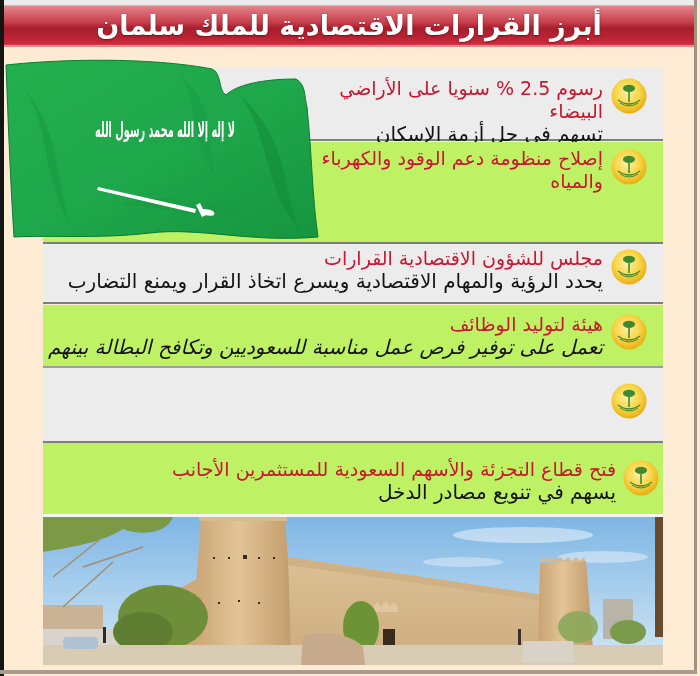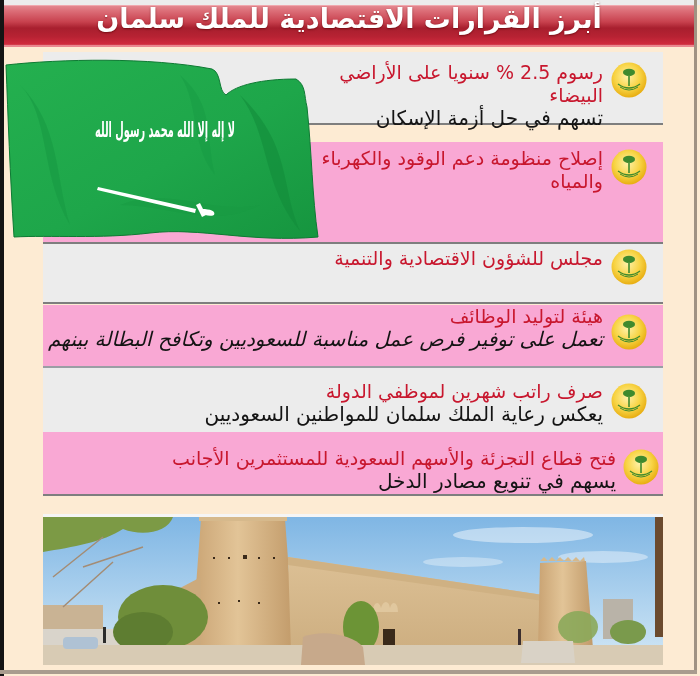--- a/index.html
+++ b/index.html
@@ -13,34 +13,34 @@
   .top-strip { position: absolute; left: 0; top: 0; width: 700px; height: 5px; background: #ECECEC; }
   .left-border { position: absolute; left: 0; top: 0; width: 4px; height: 676px; background: #141414; }
   .right-border { position: absolute; left: 694px; top: 0; width: 3px; height: 674px; background: #A09283; }
   .bottom-border { position: absolute; left: 0; top: 670px; width: 697px; height: 4px; background: #A99C8E; }
 
   .title-bar {
     position: absolute; left: 4px; top: 5px; width: 690px; height: 42px;
     background: linear-gradient(to bottom,
       #E58C93 0%, #DC6E78 14%, #C8414E 40%, #A81F2E 55%, #B72233 75%, #CE2A3C 92%, #E06A74 100%);
     box-shadow: inset 0 -2px 0 #E9878F, inset 0 1px 0 #F0A8AE;
-    display: flex; justify-content: center;
+    display: flex; align-items: center; justify-content: center;
   }
   .title-text {
     color: #ffffff; font-size: 27px; font-weight: bold;
     text-shadow: 0 1px 2px rgba(80,0,0,0.6);
     white-space: nowrap; margin-top: -2px;
   }
 
   .box {
     position: absolute; left: 43px; width: 620px;
     box-sizing: border-box; border-bottom: 2px solid #7E7E7E;
   }
   .box.light { background: #ECECEC; }
-  .box.dark { background: #f9a8d4; }
+  .box.dark { background: #bef264; }
   .box.soft-sep { border-bottom-color: #9A9EA4; }
 
   .emblem { position: absolute; width: 36px; height: 36px; right: 16px; }
   .text-block { position: absolute; right: 60px; text-align: right; }
   .headline { color: #C8172E; font-size: 19px; line-height: 23px; }
   .desc { color: #141414; font-size: 20px; line-height: 23px; }
 
   .flag { position: absolute; left: 0; top: 55px; width: 330px; height: 195px; }
   .photo { position: absolute; left: 43px; top: 517px; width: 620px; height: 148px; }
   .photo-sep { position: absolute; left: 43px; top: 514px; width: 620px; height: 3px; background: #F5F5F5; }
@@ -48,21 +48,21 @@
 </head>
 <body>
 
 <div id="root">
   <div class="top-strip"></div>
 
   <div class="title-bar">
     <span class="title-text">أبرز القرارات الاقتصادية للملك سلمان</span>
   </div>
 
-  <div class="box light" style="top:52px;height:73px;text-decoration:underline;">
+  <div class="box light" style="top:68px;height:73px;text-decoration:underline;">
     <svg class="emblem" style="top:10px;" viewBox="0 0 36 36">
       <defs>
           <radialGradient id="eg1" cx="45%" cy="40%" r="60%">
             <stop offset="0%" stop-color="#FFF1A8"></stop>
             <stop offset="60%" stop-color="#F8D445"></stop>
             <stop offset="100%" stop-color="#E8AE12"></stop>
           </radialGradient>
         </defs>
       <circle cx="18" cy="18" r="17.5" fill="url(#eg1)"></circle>
       <rect x="17.2" y="12" width="1.6" height="12" fill="#3F8A2E"></rect>
@@ -111,42 +111,43 @@
         </defs>
       <circle cx="18" cy="18" r="17.5" fill="url(#eg3)"></circle>
       <rect x="17.2" y="12" width="1.6" height="12" fill="#3F8A2E"></rect>
       <ellipse cx="18" cy="10" rx="6" ry="3.2" fill="#3F8A2E"></ellipse>
       <ellipse cx="15" cy="12" rx="3" ry="1.4" fill="#3F8A2E" transform="rotate(25 15 12)"></ellipse>
       <ellipse cx="21" cy="12" rx="3" ry="1.4" fill="#3F8A2E" transform="rotate(-25 21 12)"></ellipse>
       <path d="M7 22 Q18 30 29 22" stroke="#3F8A2E" stroke-width="1.4" fill="none"></path>
       <path d="M9 25 Q18 31 27 25" stroke="#3F8A2E" stroke-width="1" fill="none"></path>
     </svg>
     <div class="text-block" style="top:3px;">
-      <div class="headline">مجلس للشؤون الاقتصادية والتنمية</div>
+      <div class="headline">مجلس للشؤون الاقتصادية القرارات</div>
+      <div class="desc" style="white-space:nowrap;">يحدد الرؤية والمهام الاقتصادية ويسرع اتخاذ القرار ويمنع التضارب</div>
     </div>
   </div>
 
   <div class="box dark soft-sep" style="top:305px;height:63px;">
     <svg class="emblem" style="top:9px;" viewBox="0 0 36 36">
       <defs>
           <radialGradient id="eg4" cx="45%" cy="40%" r="60%">
             <stop offset="0%" stop-color="#FFF1A8"></stop>
             <stop offset="60%" stop-color="#F8D445"></stop>
             <stop offset="100%" stop-color="#E8AE12"></stop>
           </radialGradient>
         </defs>
       <circle cx="18" cy="18" r="17.5" fill="url(#eg4)"></circle>
       <rect x="17.2" y="12" width="1.6" height="12" fill="#3F8A2E"></rect>
       <ellipse cx="18" cy="10" rx="6" ry="3.2" fill="#3F8A2E"></ellipse>
       <ellipse cx="15" cy="12" rx="3" ry="1.4" fill="#3F8A2E" transform="rotate(25 15 12)"></ellipse>
       <ellipse cx="21" cy="12" rx="3" ry="1.4" fill="#3F8A2E" transform="rotate(-25 21 12)"></ellipse>
       <path d="M7 22 Q18 30 29 22" stroke="#3F8A2E" stroke-width="1.4" fill="none"></path>
       <path d="M9 25 Q18 31 27 25" stroke="#3F8A2E" stroke-width="1" fill="none"></path>
     </svg>
-    <div class="text-block" style="top:0;">
+    <div class="text-block" style="top:8px;">
       <div class="headline">هيئة لتوليد الوظائف</div>
       <div class="desc" style="white-space:nowrap;font-style:italic;">تعمل على توفير فرص عمل مناسبة للسعوديين وتكافح البطالة بينهم</div>
     </div>
   </div>
 
   <div class="box light" style="top:368px;height:75px;">
     <svg class="emblem" style="top:15px;" viewBox="0 0 36 36">
       <defs>
           <radialGradient id="eg5" cx="45%" cy="40%" r="60%">
             <stop offset="0%" stop-color="#FFF1A8"></stop>
@@ -155,27 +156,23 @@
           </radialGradient>
         </defs>
       <circle cx="18" cy="18" r="17.5" fill="url(#eg5)"></circle>
       <rect x="17.2" y="12" width="1.6" height="12" fill="#3F8A2E"></rect>
       <ellipse cx="18" cy="10" rx="6" ry="3.2" fill="#3F8A2E"></ellipse>
       <ellipse cx="15" cy="12" rx="3" ry="1.4" fill="#3F8A2E" transform="rotate(25 15 12)"></ellipse>
       <ellipse cx="21" cy="12" rx="3" ry="1.4" fill="#3F8A2E" transform="rotate(-25 21 12)"></ellipse>
       <path d="M7 22 Q18 30 29 22" stroke="#3F8A2E" stroke-width="1.4" fill="none"></path>
       <path d="M9 25 Q18 31 27 25" stroke="#3F8A2E" stroke-width="1" fill="none"></path>
     </svg>
-    <div class="text-block" style="top:12px;">
-      <div class="headline">صرف راتب شهرين لموظفي الدولة</div>
-      <div class="desc" style="white-space:nowrap;">يعكس رعاية الملك سلمان للمواطنين السعوديين</div>
-    </div>
-  </div>
-
-  <div class="box dark" style="top:432px;height:64px;">
+  </div>
+
+  <div class="box dark" style="top:443px;height:73px;">
     <svg class="emblem" style="top:17px;right:4px;" viewBox="0 0 36 36">
       <defs>
           <radialGradient id="eg6" cx="45%" cy="40%" r="60%">
             <stop offset="0%" stop-color="#FFF1A8"></stop>
             <stop offset="60%" stop-color="#F8D445"></stop>
             <stop offset="100%" stop-color="#E8AE12"></stop>
           </radialGradient>
         </defs>
       <circle cx="18" cy="18" r="17.5" fill="url(#eg6)"></circle>
       <rect x="17.2" y="12" width="1.6" height="12" fill="#3F8A2E"></rect>

